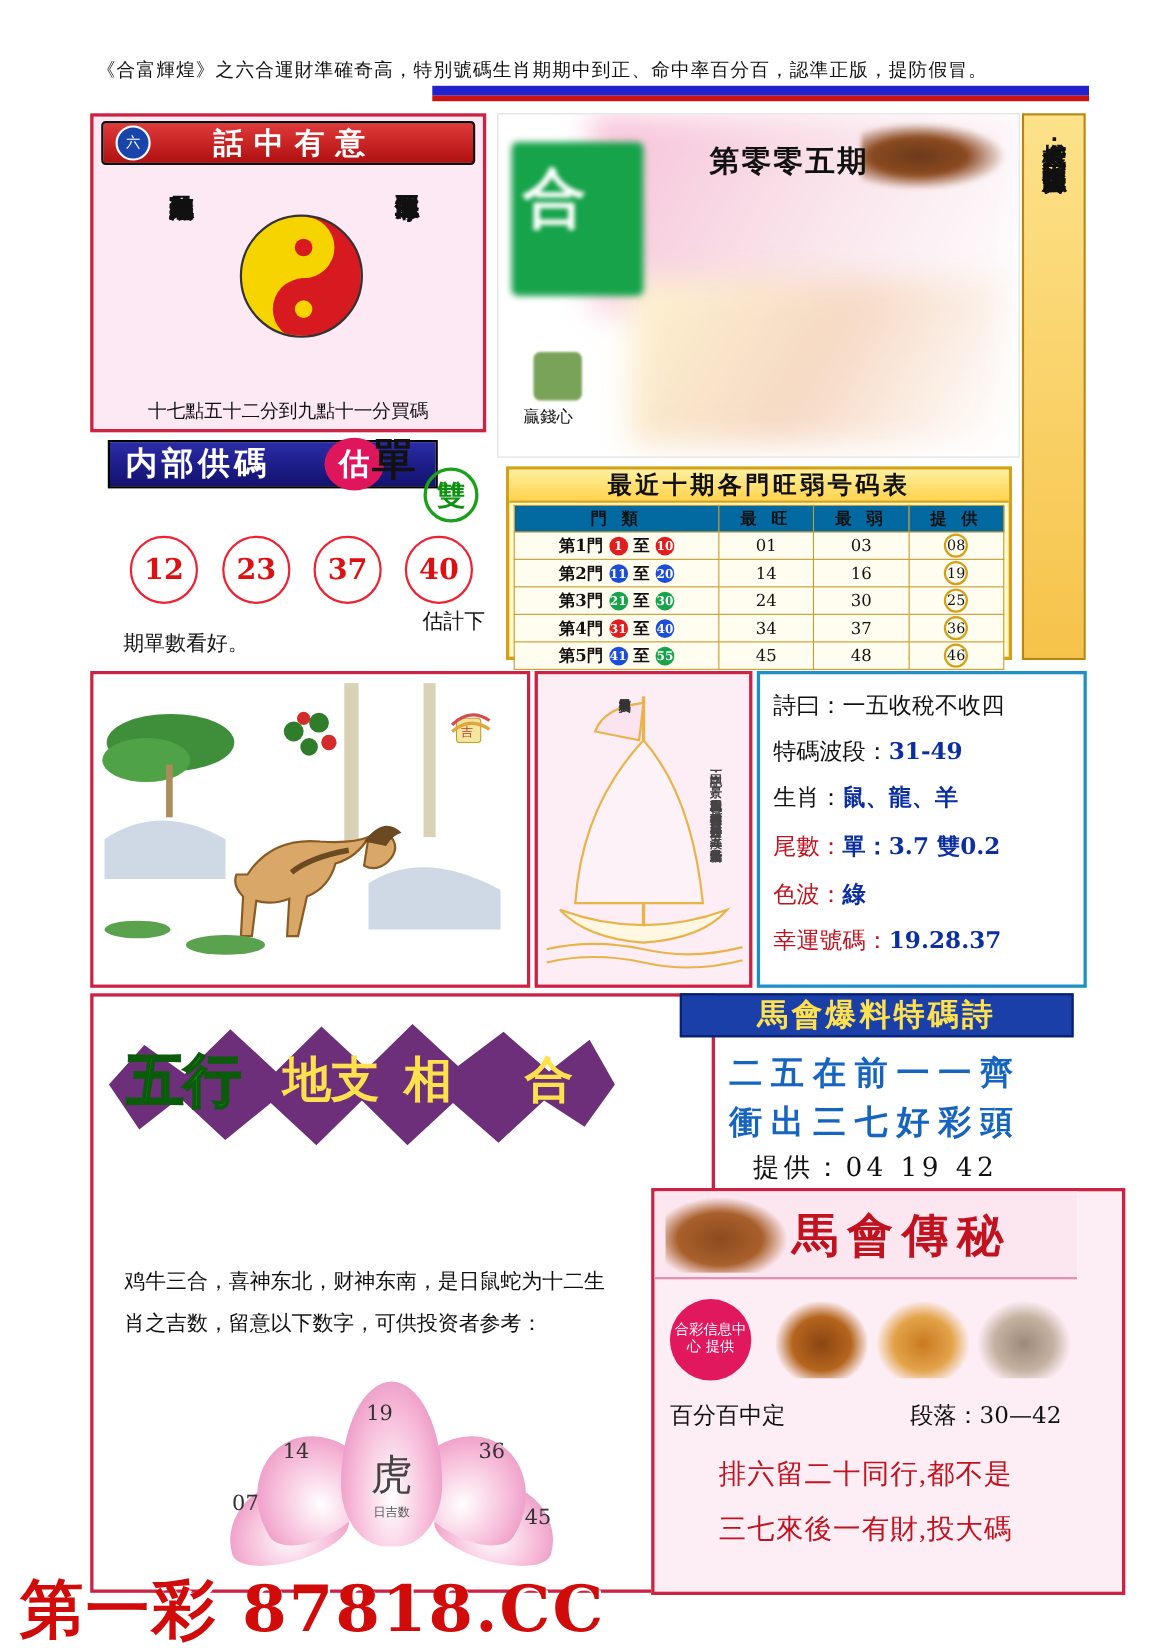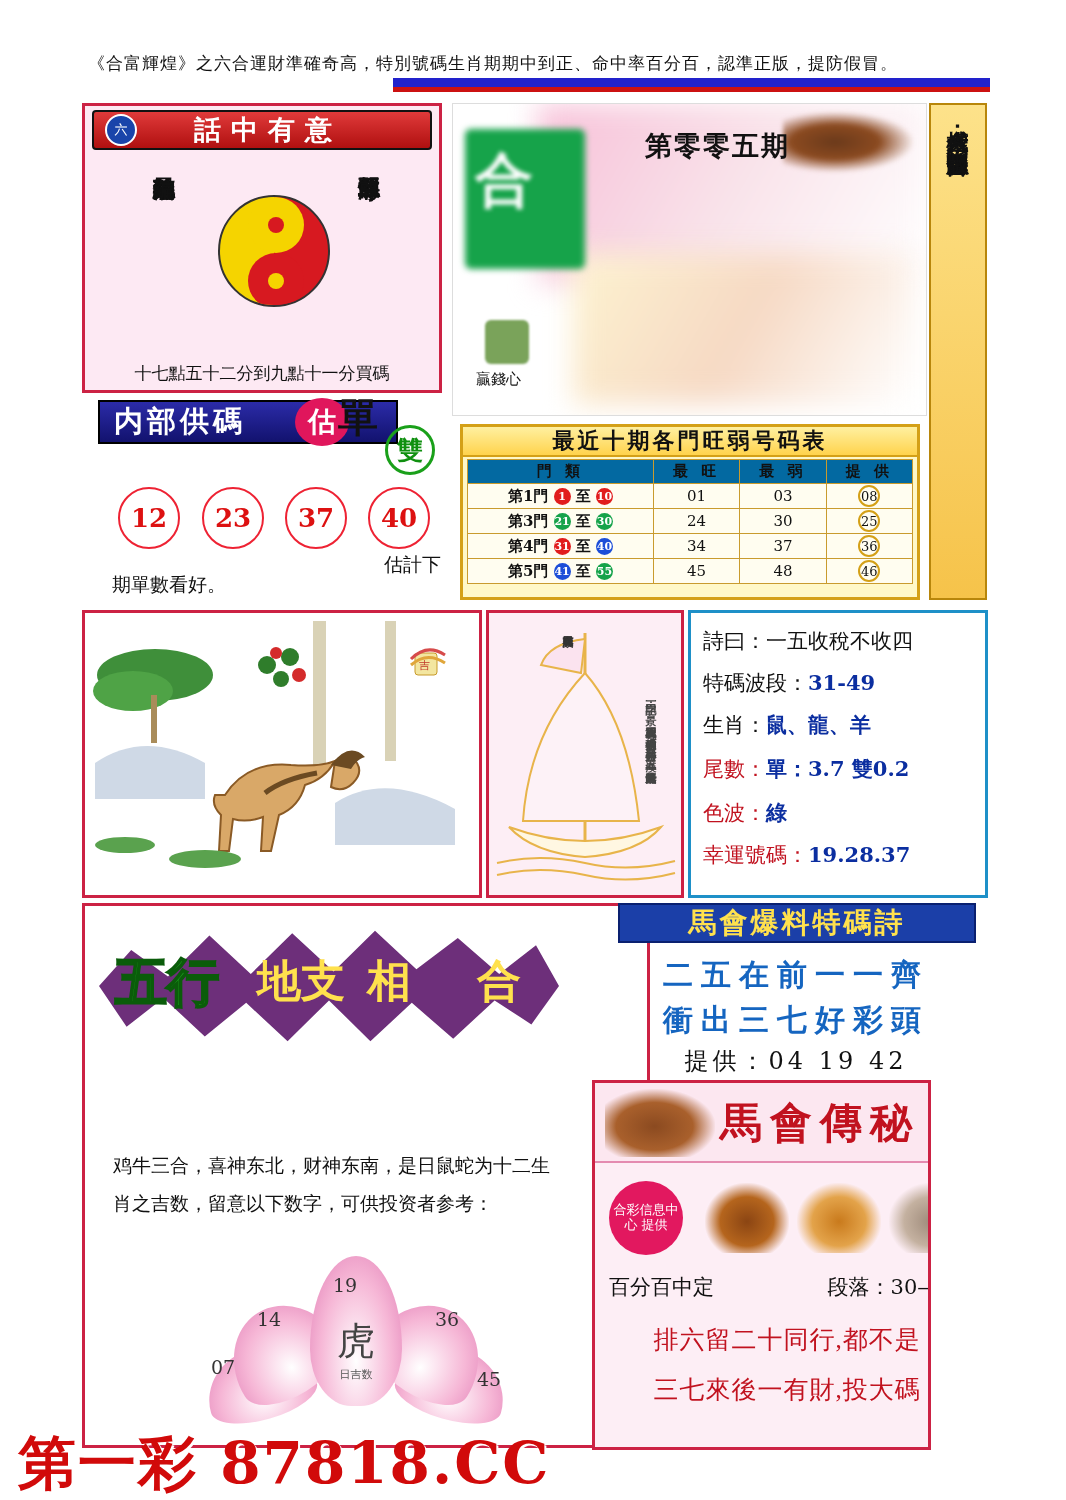--- a/index.html
+++ b/index.html
@@ -314,21 +314,21 @@
     font-family:"DejaVu Serif", serif;
   }
   #mh1 { top:955px; }
   #mh2 { top:1000px; }
   #mh-supply {
     position:absolute; left:600px; top:1045px; width:392px; text-align:center;
     font-size:24px; color:#111; letter-spacing:4px; font-family:"DejaVu Serif", serif;
   }
 
   #mchuanmi-frame {
-    left:592px; top:1080px; width:339px; height:370px;
+    left:592px; top:1080px; width:431px; height:370px;
     background:#fdeef5; border:3px solid #cc2244; overflow:hidden;
   }
   #mchuanmi-head {
     position:absolute; left:0; top:0; width:384px; height:80px;
     background:#fce7f0; border-bottom:2px solid #e48bb0;
   }
   #mc-horse {
     position:absolute; left:10px; top:6px; width:110px; height:68px;
     background:radial-gradient(ellipse at 45% 55%, #8b4a20 0%, #a9602c 45%, rgba(255,255,255,0) 72%);
   }
@@ -426,20 +426,26 @@
           <th>最  弱</th>
           <th>提  供</th>
         </tr>
       </thead>
       <tbody id="tenper-body">
           <tr>
             <td class="men-cell">第1門 <span class="mini red">1</span> 至 <span class="mini red">10</span></td>
             <td>01</td>
             <td>03</td>
             <td><span class="circ-num">08</span></td>
+          </tr>
+          <tr>
+            <td class="men-cell">第2門 <span class="mini blue">11</span> 至 <span class="mini blue">20</span></td>
+            <td>14</td>
+            <td>16</td>
+            <td><span class="circ-num">19</span></td>
           </tr>
           <tr>
             <td class="men-cell">第3門 <span class="mini green">21</span> 至 <span class="mini green">30</span></td>
             <td>24</td>
             <td>30</td>
             <td><span class="circ-num">25</span></td>
           </tr>
           <tr>
             <td class="men-cell">第4門 <span class="mini red">31</span> 至 <span class="mini blue">40</span></td>
             <td>34</td>

